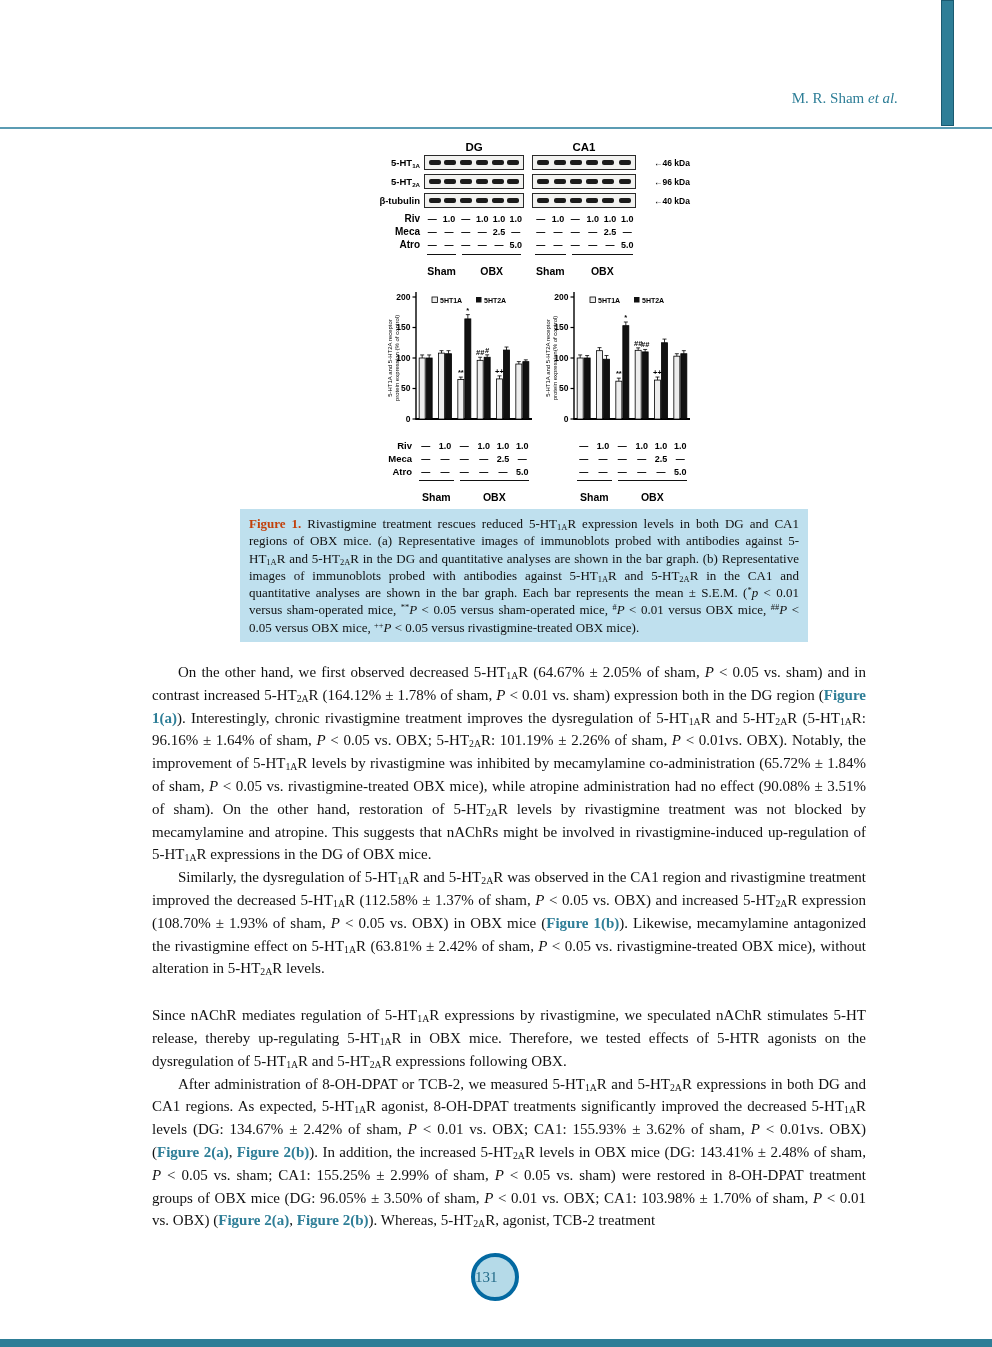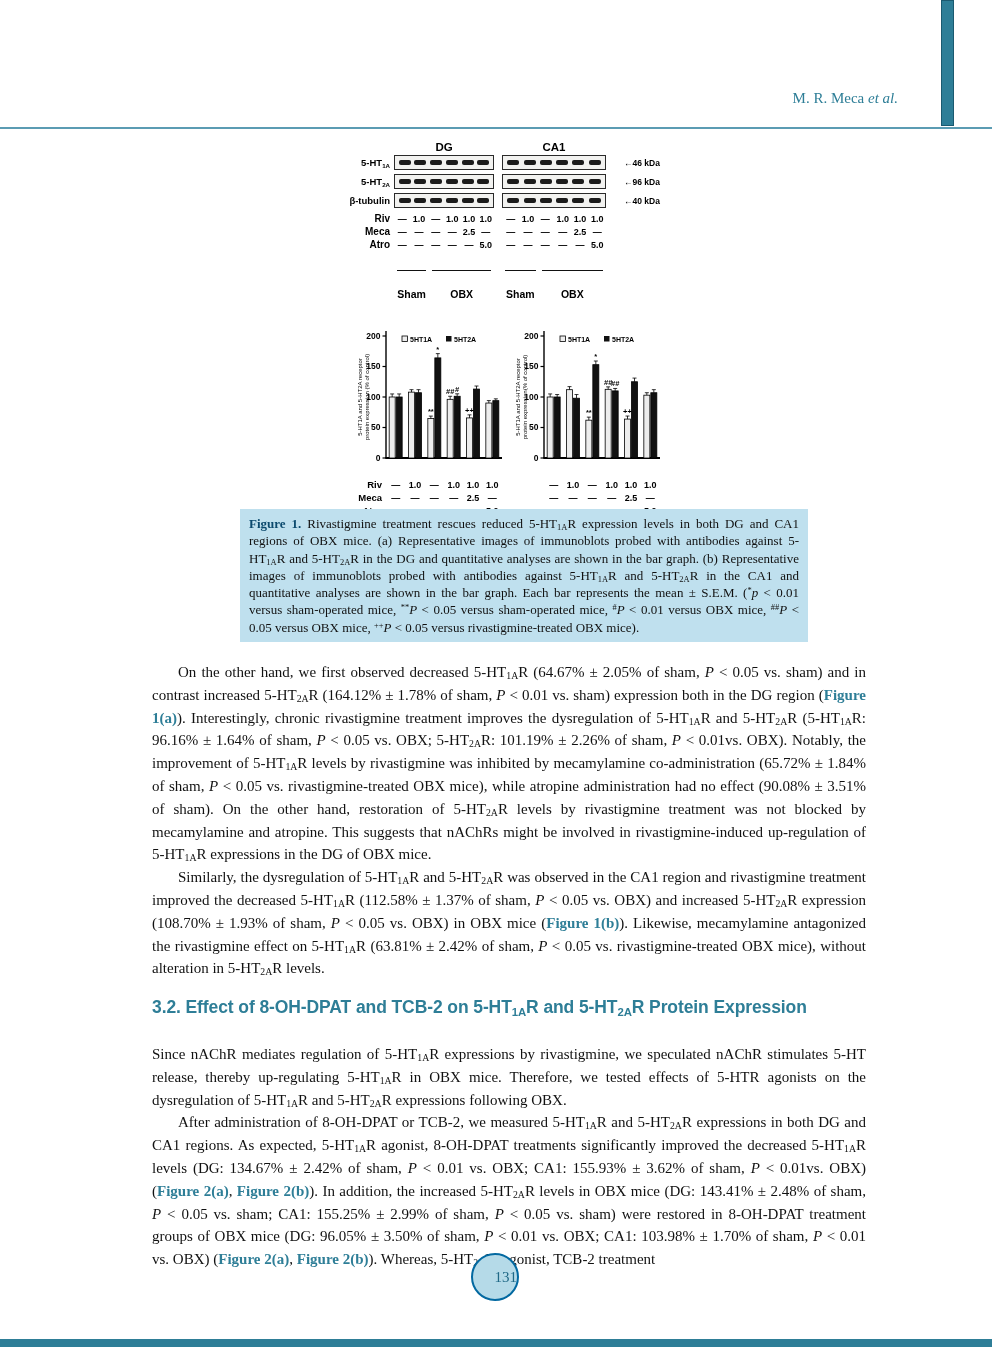--- a/index.html
+++ b/index.html
@@ -5,77 +5,77 @@
   html,body{margin:0;padding:0;background:#fff;}
   .page{position:relative;width:992px;height:1347px;background:#fff;overflow:hidden;
         font-family:"Liberation Serif", serif;color:#111;}
 
   
   .topbar{position:absolute;left:941px;top:0;width:13px;height:126px;background:#2E7E97;border:1px solid #1B5A70;box-sizing:border-box;}
   .runhead{position:absolute;top:90px;right:94px;color:#2E7E97;font-size:15px;}
   .headrule{position:absolute;top:127px;left:0;width:992px;border-top:2px solid #5B9CB3;}
 
   
-  .figure{position:absolute;left:344px;top:141px;width:330px;font-family:"Liberation Sans", sans-serif;color:#000;}
+  .figure{position:absolute;left:374px;top:141px;width:330px;font-family:"Liberation Sans", sans-serif;color:#000;}
   .blotheads{display:flex;margin-left:50px;font-weight:bold;font-size:11.5px;margin-bottom:2px;}
   .rh{text-align:center;}
   .w100{width:100px;} .w104{width:104px;}
   .rh.w100{margin-right:8px;}
   .blotrow{display:flex;align-items:center;margin-bottom:4px;}
   .blotlab{width:50px;text-align:right;padding-right:4px;font-weight:bold;font-size:9.5px;box-sizing:border-box;}
   .blotpanel{height:15px;border:1.5px solid #2a2a2a;background:#f2f2f0;display:flex;align-items:center;justify-content:space-evenly;box-sizing:border-box;}
   .blotpanel.w100{margin-right:8px;}
   .band{width:12px;height:5px;background:#1b1b1b;border-radius:2px;}
   .kda{font-size:8.5px;font-weight:bold;margin-left:18px;white-space:nowrap;}
   .doserow{display:flex;align-items:center;height:13px;}
   .doselab{width:50px;text-align:right;padding-right:4px;font-weight:bold;font-size:10px;box-sizing:border-box;}
   .dosecells{display:flex;}
   .dosecells.w100{margin-right:8px;}
   .dosecell{flex:1;text-align:center;font-weight:bold;font-size:9px;}
   .grprow{display:flex;margin-top:3px;}
   .grpspacer{width:50px;}
   .grpcells{display:flex;}
   .grpcells.w100{margin-right:8px;}
-  .grp{border-top:1.6px solid #111;text-align:center;font-weight:bold;font-size:10.5px;padding-top:17px;margin:16px 3px;}
+  .grp{border-top:1.6px solid #111;text-align:center;font-weight:bold;font-size:10.5px;padding-top:10px;margin:0 3px;}
   .charts{display:flex;gap:8px;margin-top:10px;margin-left:12px;}
   .chartblock{width:150px;}
   .cdoserow{position:relative;margin-left:30px;width:116px;display:flex;height:13px;align-items:center;}
   .cdoselab{position:absolute;left:-30px;width:26px;text-align:right;font-weight:bold;font-size:9.5px;}
   .cdosecell{flex:1;text-align:center;font-weight:bold;font-size:9px;}
   .cgrprow{margin-left:30px;width:116px;display:flex;margin-top:2px;}
   .sublabel{margin-left:30px;width:116px;text-align:center;font-family:"Liberation Serif",serif;font-size:13px;margin-top:6px;}
 
   
   .caption{position:absolute;left:240px;top:509px;width:568px;box-sizing:border-box;background:#BFE0EE;
            padding:6px 9px;font-size:13px;line-height:17.3px;text-align:justify;}
-  .caplabel{color:#0c4a6e;font-weight:bold;}
+  .caplabel{color:#c2410c;font-weight:bold;}
 
   
   .bodytext{position:absolute;left:152px;top:661px;width:714px;font-size:15px;line-height:22.8px;text-align:justify;hyphens:auto;}
   .para{margin:0;text-indent:26px;}
   .para.noindent{text-indent:0;margin-top:24px;}
   .secthead{font-family:"Liberation Sans", sans-serif;font-weight:bold;color:#2E7E97;font-size:17.5px;
             letter-spacing:-0.1px;margin:16px 0 10px 0;text-indent:0;text-align:left;}
   .flink{color:#2E7E97;font-weight:bold;}
   sub{font-size:0.65em;line-height:0;vertical-align:-0.25em;}
   sup{font-size:0.65em;line-height:0;vertical-align:0.5em;}
 
   
   .pagecircle{position:absolute;left:471px;top:1253px;width:48px;height:48px;border-radius:50%;
-              background:#B5DAE8;border:2px solid #0369a1;box-sizing:border-box;display:flex;
-              align-items:center;justify-content:flex-end;color:#1F6886;font-size:15px;}
+              background:#B5DAE8;border:4px solid #0369a1;box-sizing:border-box;display:flex;
+              align-items:center;justify-content:flex-start;color:#1F6886;font-size:15px;}
   .bottombar{position:absolute;left:0;bottom:0;width:992px;height:8px;background:#2E7E97;}
 </style>
 </head>
 <body>
 
 <div class="page">
 
   <div class="topbar"></div>
-  <div class="runhead"><span>M. R. Meca </span><i>et al.</i></div>
+  <div class="runhead"><span>M. R. Sham </span><i>et al.</i></div>
   <div class="headrule"></div>
 
   <div class="figure">
     <div class="blotheads">
       <span class="rh w100">DG</span>
       <span class="rh w104">CA1</span>
     </div>
     <div>
         <div class="blotrow">
           <span class="blotlab">5-HT<sub>1A</sub></span>
@@ -411,21 +411,20 @@
         <div class="sublabel">(b)</div>
       </div>
     </div>
   </div>
 
   <div class="caption"><span class="caplabel">Figure 1.</span><span> Rivastigmine treatment rescues reduced 5-HT<sub>1A</sub>R expression levels in both DG and CA1 regions of OBX mice. (a) Representative images of immunoblots probed with antibodies against 5-HT<sub>1A</sub>R and 5-HT<sub>2A</sub>R in the DG and quantitative analyses are shown in the bar graph. (b) Representative images of immunoblots probed with antibodies against 5-HT<sub>1A</sub>R and 5-HT<sub>2A</sub>R in the CA1 and quantitative analyses are shown in the bar graph. Each bar represents the mean ± S.E.M. (<sup>*</sup><i>p</i> &lt; 0.01 versus sham-operated mice, <sup>**</sup><i>P</i> &lt; 0.05 versus sham-operated mice, <sup>#</sup><i>P</i> &lt; 0.01 versus OBX mice, <sup>##</sup><i>P</i> &lt; 0.05 versus OBX mice, <sup>++</sup><i>P</i> &lt; 0.05 versus rivastigmine-treated OBX mice).</span></div>
 
   <div class="bodytext">
     <p class="para">On the other hand, we first observed decreased 5-HT<sub>1A</sub>R (64.67% ± 2.05% of sham, <i>P</i> &lt; 0.05 vs. sham) and in contrast increased 5-HT<sub>2A</sub>R (164.12% ± 1.78% of sham, <i>P</i> &lt; 0.01 vs. sham) expression both in the DG region (<span class="flink">Figure 1(a)</span>). Interestingly, chronic rivastigmine treatment improves the dysregulation of 5-HT<sub>1A</sub>R and 5-HT<sub>2A</sub>R (5-HT<sub>1A</sub>R: 96.16% ± 1.64% of sham, <i>P</i> &lt; 0.05 vs. OBX; 5-HT<sub>2A</sub>R: 101.19% ± 2.26% of sham, <i>P</i> &lt; 0.01vs. OBX). Notably, the improvement of 5-HT<sub>1A</sub>R levels by rivastigmine was inhibited by mecamylamine co-administration (65.72% ± 1.84% of sham, <i>P</i> &lt; 0.05 vs. rivastigmine-treated OBX mice), while atropine administration had no effect (90.08% ± 3.51% of sham). On the other hand, restoration of 5-HT<sub>2A</sub>R levels by rivastigmine treatment was not blocked by mecamylamine and atropine. This suggests that nAChRs might be involved in rivastigmine-induced up-regulation of 5-HT<sub>1A</sub>R expressions in the DG of OBX mice.</p>
     <p class="para">Similarly, the dysregulation of 5-HT<sub>1A</sub>R and 5-HT<sub>2A</sub>R was observed in the CA1 region and rivastigmine treatment improved the decreased 5-HT<sub>1A</sub>R (112.58% ± 1.37% of sham, <i>P</i> &lt; 0.05 vs. OBX) and increased 5-HT<sub>2A</sub>R expression (108.70% ± 1.93% of sham, <i>P</i> &lt; 0.05 vs. OBX) in OBX mice (<span class="flink">Figure 1(b)</span>). Likewise, mecamylamine antagonized the rivastigmine effect on 5-HT<sub>1A</sub>R (63.81% ± 2.42% of sham, <i>P</i> &lt; 0.05 vs. rivastigmine-treated OBX mice), without alteration in 5-HT<sub>2A</sub>R levels.</p>
-    <h3 class="secthead">3.2. Effect of 8-OH-DPAT and TCB-2 on 5-HT<sub>1A</sub>R and 5-HT<sub>2A</sub>R Protein Expression</h3>
     <p class="para noindent">Since nAChR mediates regulation of 5-HT<sub>1A</sub>R expressions by rivastigmine, we speculated nAChR stimulates 5-HT release, thereby up-regulating 5-HT<sub>1A</sub>R in OBX mice. Therefore, we tested effects of 5-HTR agonists on the dysregulation of 5-HT<sub>1A</sub>R and 5-HT<sub>2A</sub>R expressions following OBX.</p>
     <p class="para">After administration of 8-OH-DPAT or TCB-2, we measured 5-HT<sub>1A</sub>R and 5-HT<sub>2A</sub>R expressions in both DG and CA1 regions. As expected, 5-HT<sub>1A</sub>R agonist, 8-OH-DPAT treatments significantly improved the decreased 5-HT<sub>1A</sub>R levels (DG: 134.67% ± 2.42% of sham, <i>P</i> &lt; 0.01 vs. OBX; CA1: 155.93% ± 3.62% of sham, <i>P</i> &lt; 0.01vs. OBX) (<span class="flink">Figure 2(a)</span>, <span class="flink">Figure 2(b)</span>). In addition, the increased 5-HT<sub>2A</sub>R levels in OBX mice (DG: 143.41% ± 2.48% of sham, <i>P</i> &lt; 0.05 vs. sham; CA1: 155.25% ± 2.99% of sham, <i>P</i> &lt; 0.05 vs. sham) were restored in 8-OH-DPAT treatment groups of OBX mice (DG: 96.05% ± 3.50% of sham, <i>P</i> &lt; 0.01 vs. OBX; CA1: 103.98% ± 1.70% of sham, <i>P</i> &lt; 0.01 vs. OBX) (<span class="flink">Figure 2(a)</span>, <span class="flink">Figure 2(b)</span>). Whereas, 5-HT<sub>2A</sub>R, agonist, TCB-2 treatment</p>
   </div>
 
   <div class="pagecircle">
       <span>131</span>
     </div>
   <div class="bottombar"></div>
 
 </div>

